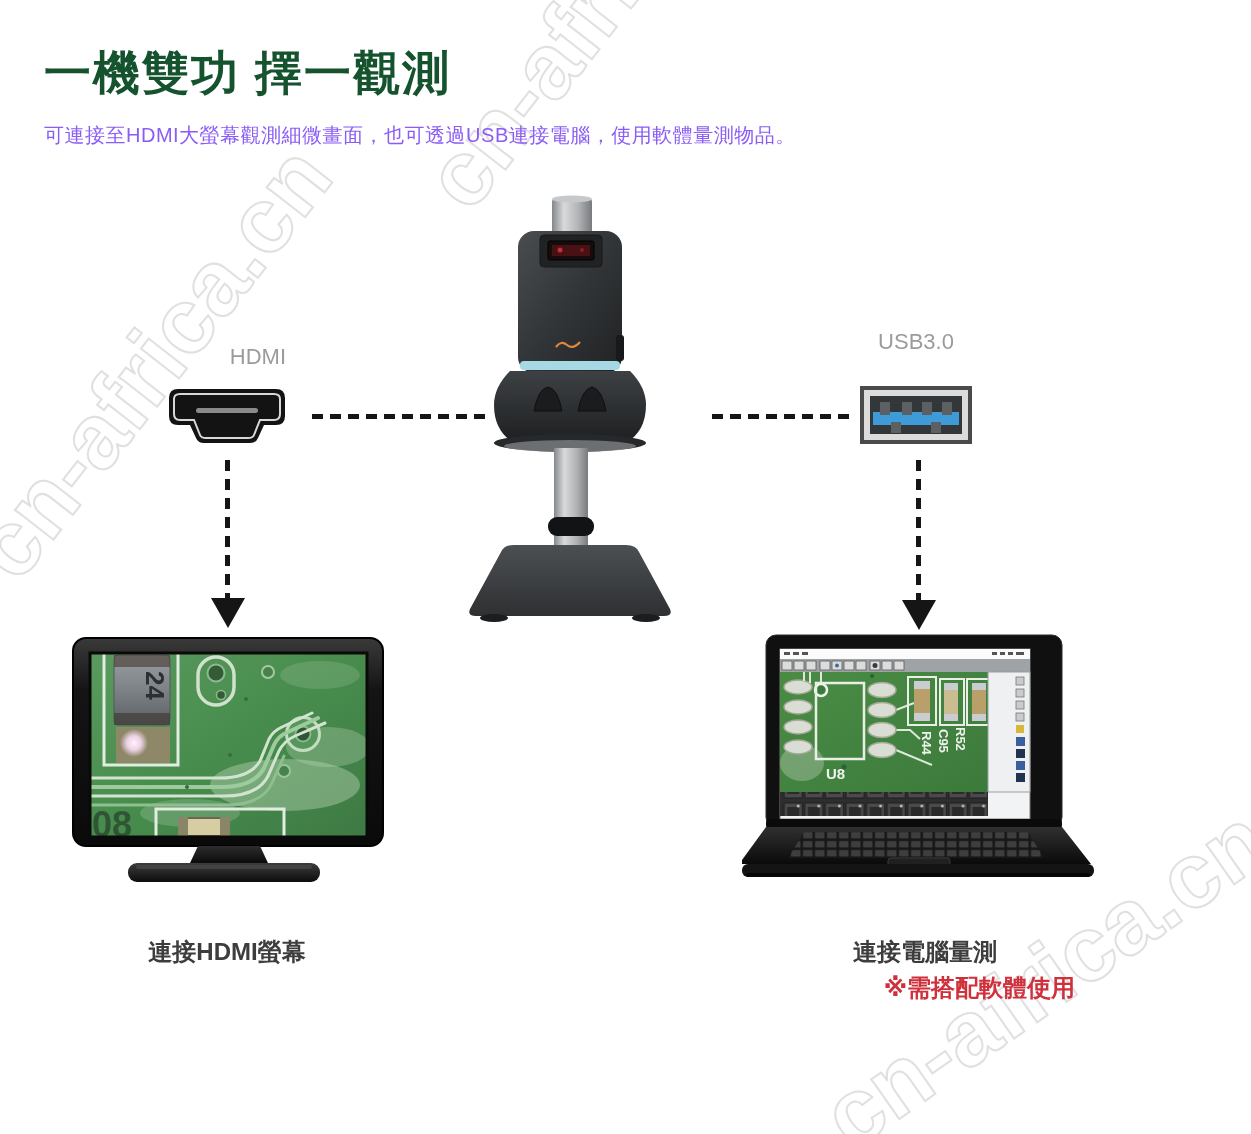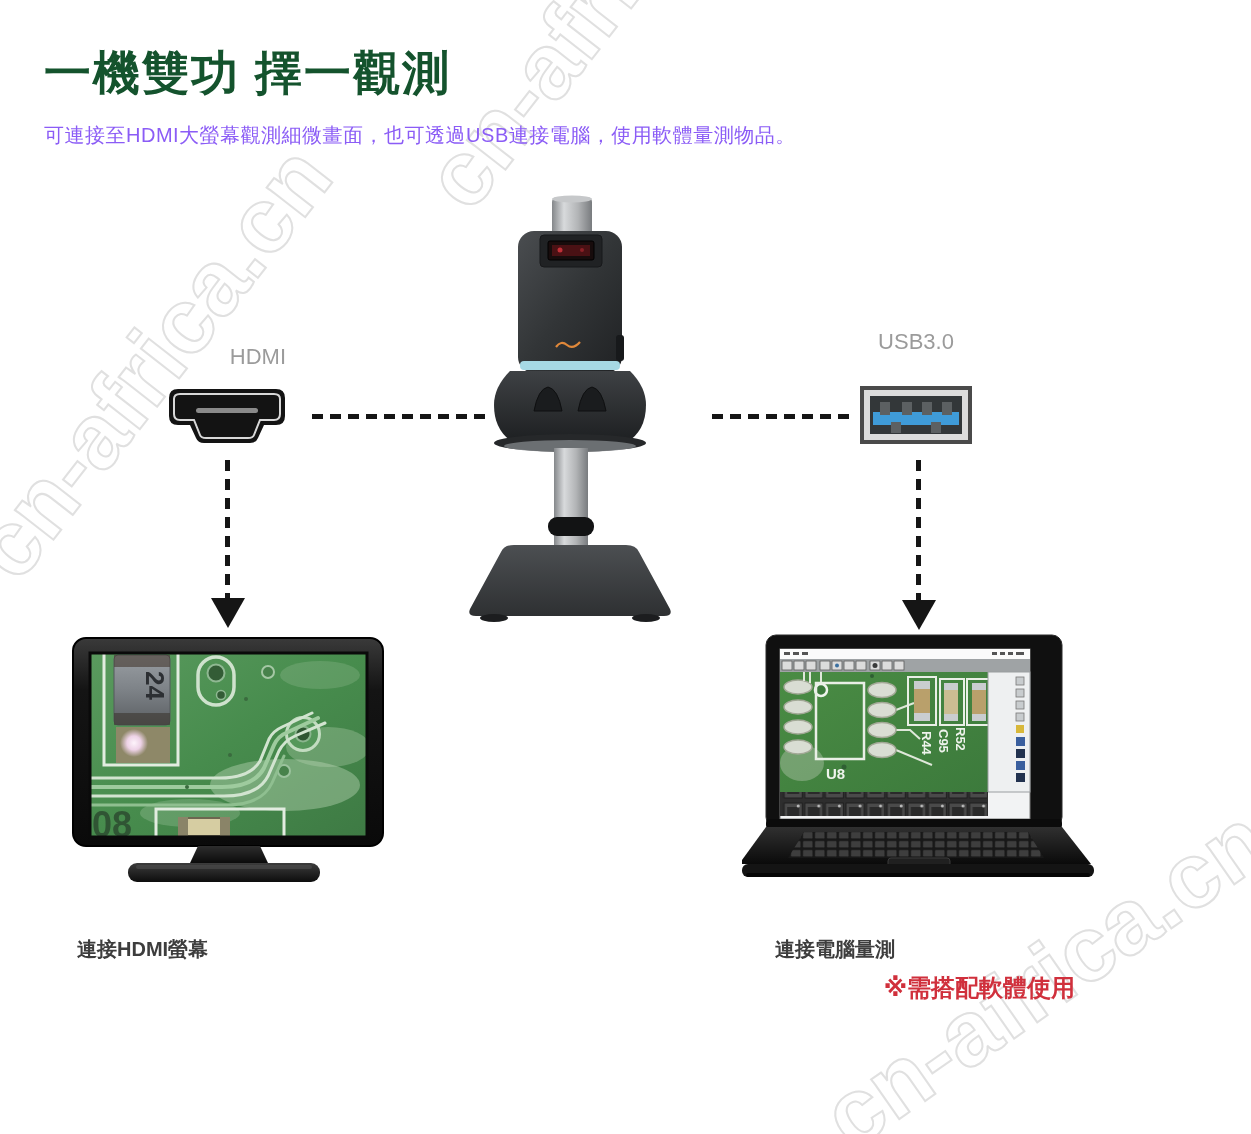--- a/index.html
+++ b/index.html
@@ -13,21 +13,21 @@
   .usb-label{left:862px;top:329px;width:108px;}
   .dash-h{height:5px;background:repeating-linear-gradient(90deg,#151515 0 11px,transparent 11px 18px);}
   .dash-left{left:312px;top:414px;width:176px;}
   .dash-right{left:712px;top:414px;width:142px;}
   .dash-v{width:5px;background:repeating-linear-gradient(180deg,#151515 0 11px,transparent 11px 19px);}
   .vdash-left{left:225px;top:460px;height:138px;}
   .vdash-right{left:916px;top:460px;height:140px;}
   .arrow-down{width:0;height:0;border-left:17px solid transparent;border-right:17px solid transparent;border-top:30px solid #151515;}
   .arr-left{left:211px;top:598px;}
   .arr-right{left:902px;top:600px;}
-  .caption{font-size:20px;font-weight:bold;color:#3d3d3d;text-align:left;}
+  .caption{font-size:24px;font-weight:bold;color:#3d3d3d;text-align:center;}
   .cap-left{left:77px;top:936px;width:300px;}
   .cap-right{left:775px;top:936px;width:300px;}
   .note-red{left:775px;top:972px;width:300px;font-size:24px;font-weight:bold;color:#d0303c;text-align:right;}
   .wm-company{left:946px;top:789px;font-size:25px;color:#8f8f8f;opacity:.85;z-index:6;}
   .wm-rights{left:908px;top:826px;font-size:25px;color:#9a9a9a;opacity:.75;letter-spacing:45px;z-index:6;white-space:nowrap;}
   .wm-svg{left:0;top:0;z-index:0;pointer-events:none;}
   .art{z-index:1;}
   svg text{font-family:"Liberation Sans","DejaVu Sans",sans-serif;}
 </style>
 </head>

